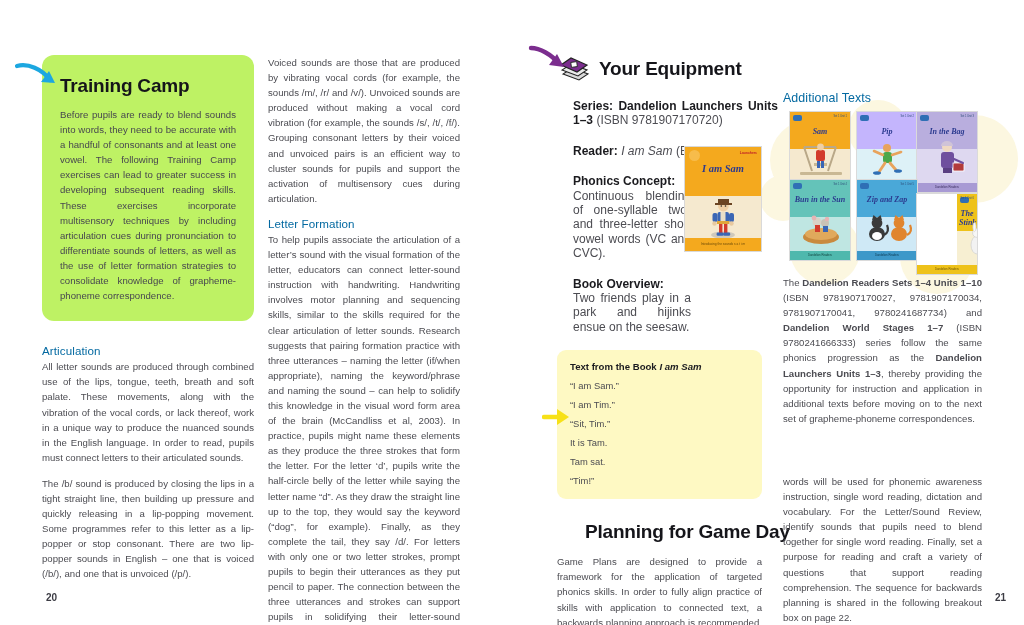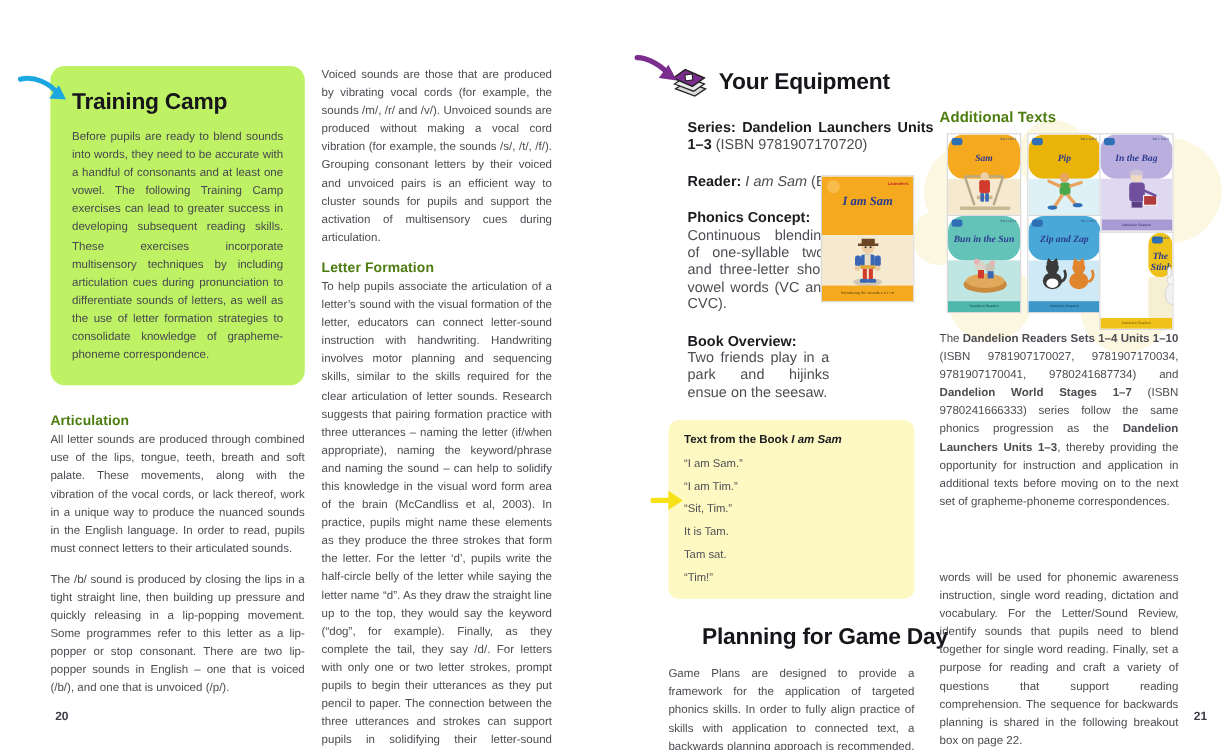--- a/index.html
+++ b/index.html
@@ -57,22 +57,22 @@
     font-size: 9.6px;
     line-height: 15.1px;
     color: #4c4c52;
     text-align: justify;
     margin: 0 0 11px 0;
     letter-spacing: .01px;
   }
 
   h2.sub {
     font-size: 11.6px;
-    font-weight: 700;
-    color: #4d7c0f;
+    font-weight: 400;
+    color: #0369a1;
     margin: 3px 0 2px 0;
     letter-spacing: .1px;
   }
 
   
   .tint-box {
     background: #bef264;
     border-radius: 12px;
     padding: 20px 18px 18px 18px;
     box-sizing: border-box;
@@ -187,21 +187,21 @@
   }
   .bk {
     position: absolute;
     width: 62px;
     height: 82px;
     border: 1px solid #dadada;
     box-sizing: border-box;
     overflow: hidden;
     background: #fff;
   }
-  .bk .bt { height: 46%; position: relative; border-radius: 13px; }
+  .bk .bt { height: 46%; position: relative; }
   .bk .bb { height: 54%; position: relative; }
   .bk .btl {
     position: absolute; left: 2px; right: 2px; top: 15px;
     text-align: center;
     font-size: 8px; font-weight: 700; font-style: italic;
     color: #2b3a8f; line-height: 9px;
     font-family: "Liberation Serif", serif;
   }
   .bk .bdot {
     position: absolute; left: 3px; top: 3px;
@@ -371,21 +371,21 @@
             <circle cx="30.5" cy="8" r="3.4" fill="#efd0a6"></circle>
             <rect x="27" y="22" width="3" height="7" fill="#3a66b5"></rect>
             <rect x="31" y="22" width="3" height="7" fill="#3a66b5"></rect>
             <rect x="10" y="33" width="42" height="3" rx="1" fill="#c9b894"></rect>
           </svg>
         </div>
         <div class="bfoot" style="background:#f4a91e;color:#7a5608;">Dandelion Readers</div>
       </div>
 
       <div class="bk" style="left:73px;top:0px;">
-        <div class="bt" style="background:#eab308;">
+        <div class="bt" style="background:#c4b5fd;">
           <div class="bdot"></div>
           <div class="bmk">Set 1 Unit 2</div>
           <div class="btl">Pip</div>
         </div>
         <div class="bb" style="background:#ddf1f7;">
           <svg width="62" height="44" viewBox="0 0 62 44" style="position:absolute;left:0;bottom:9px;">
             <circle cx="30" cy="9" r="4" fill="#e8a35c"></circle>
             <rect x="26" y="13" width="9" height="11" rx="3" fill="#4aa84a"></rect>
             <path d="M26 16 L17 12" stroke="#e8a35c" stroke-width="2.6" stroke-linecap="round"></path>
             <path d="M35 16 L44 13" stroke="#e8a35c" stroke-width="2.6" stroke-linecap="round"></path>

